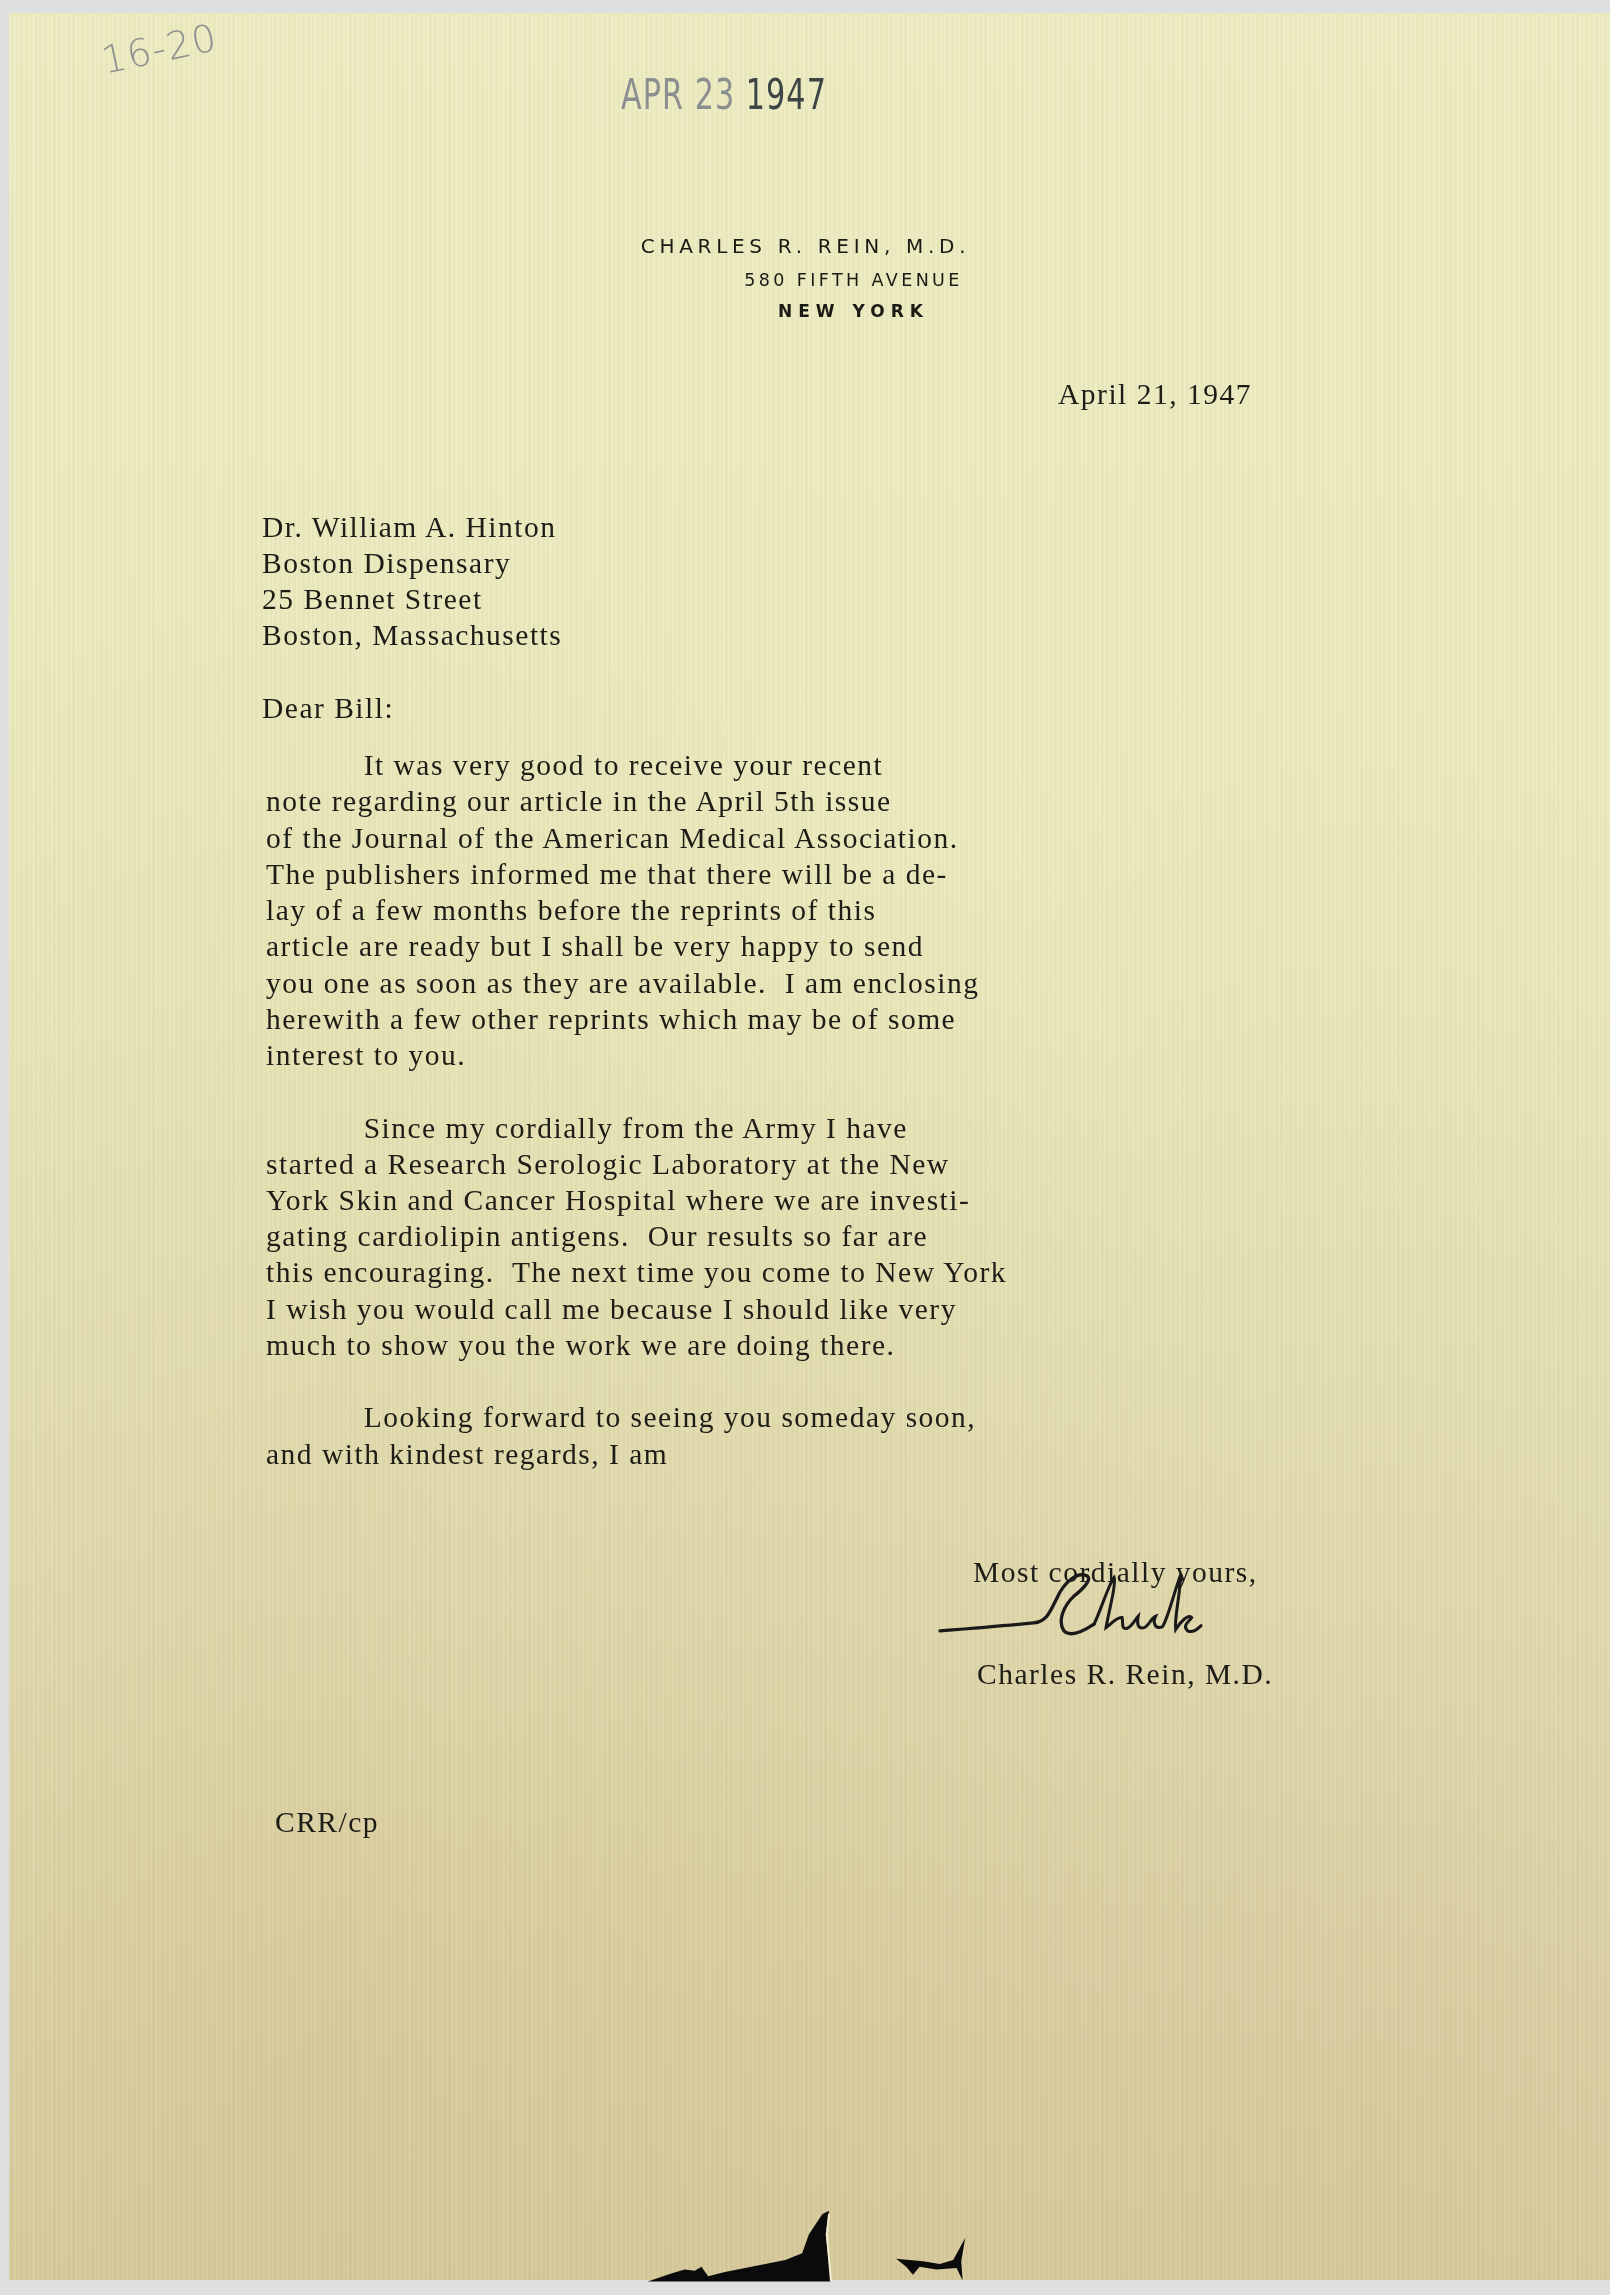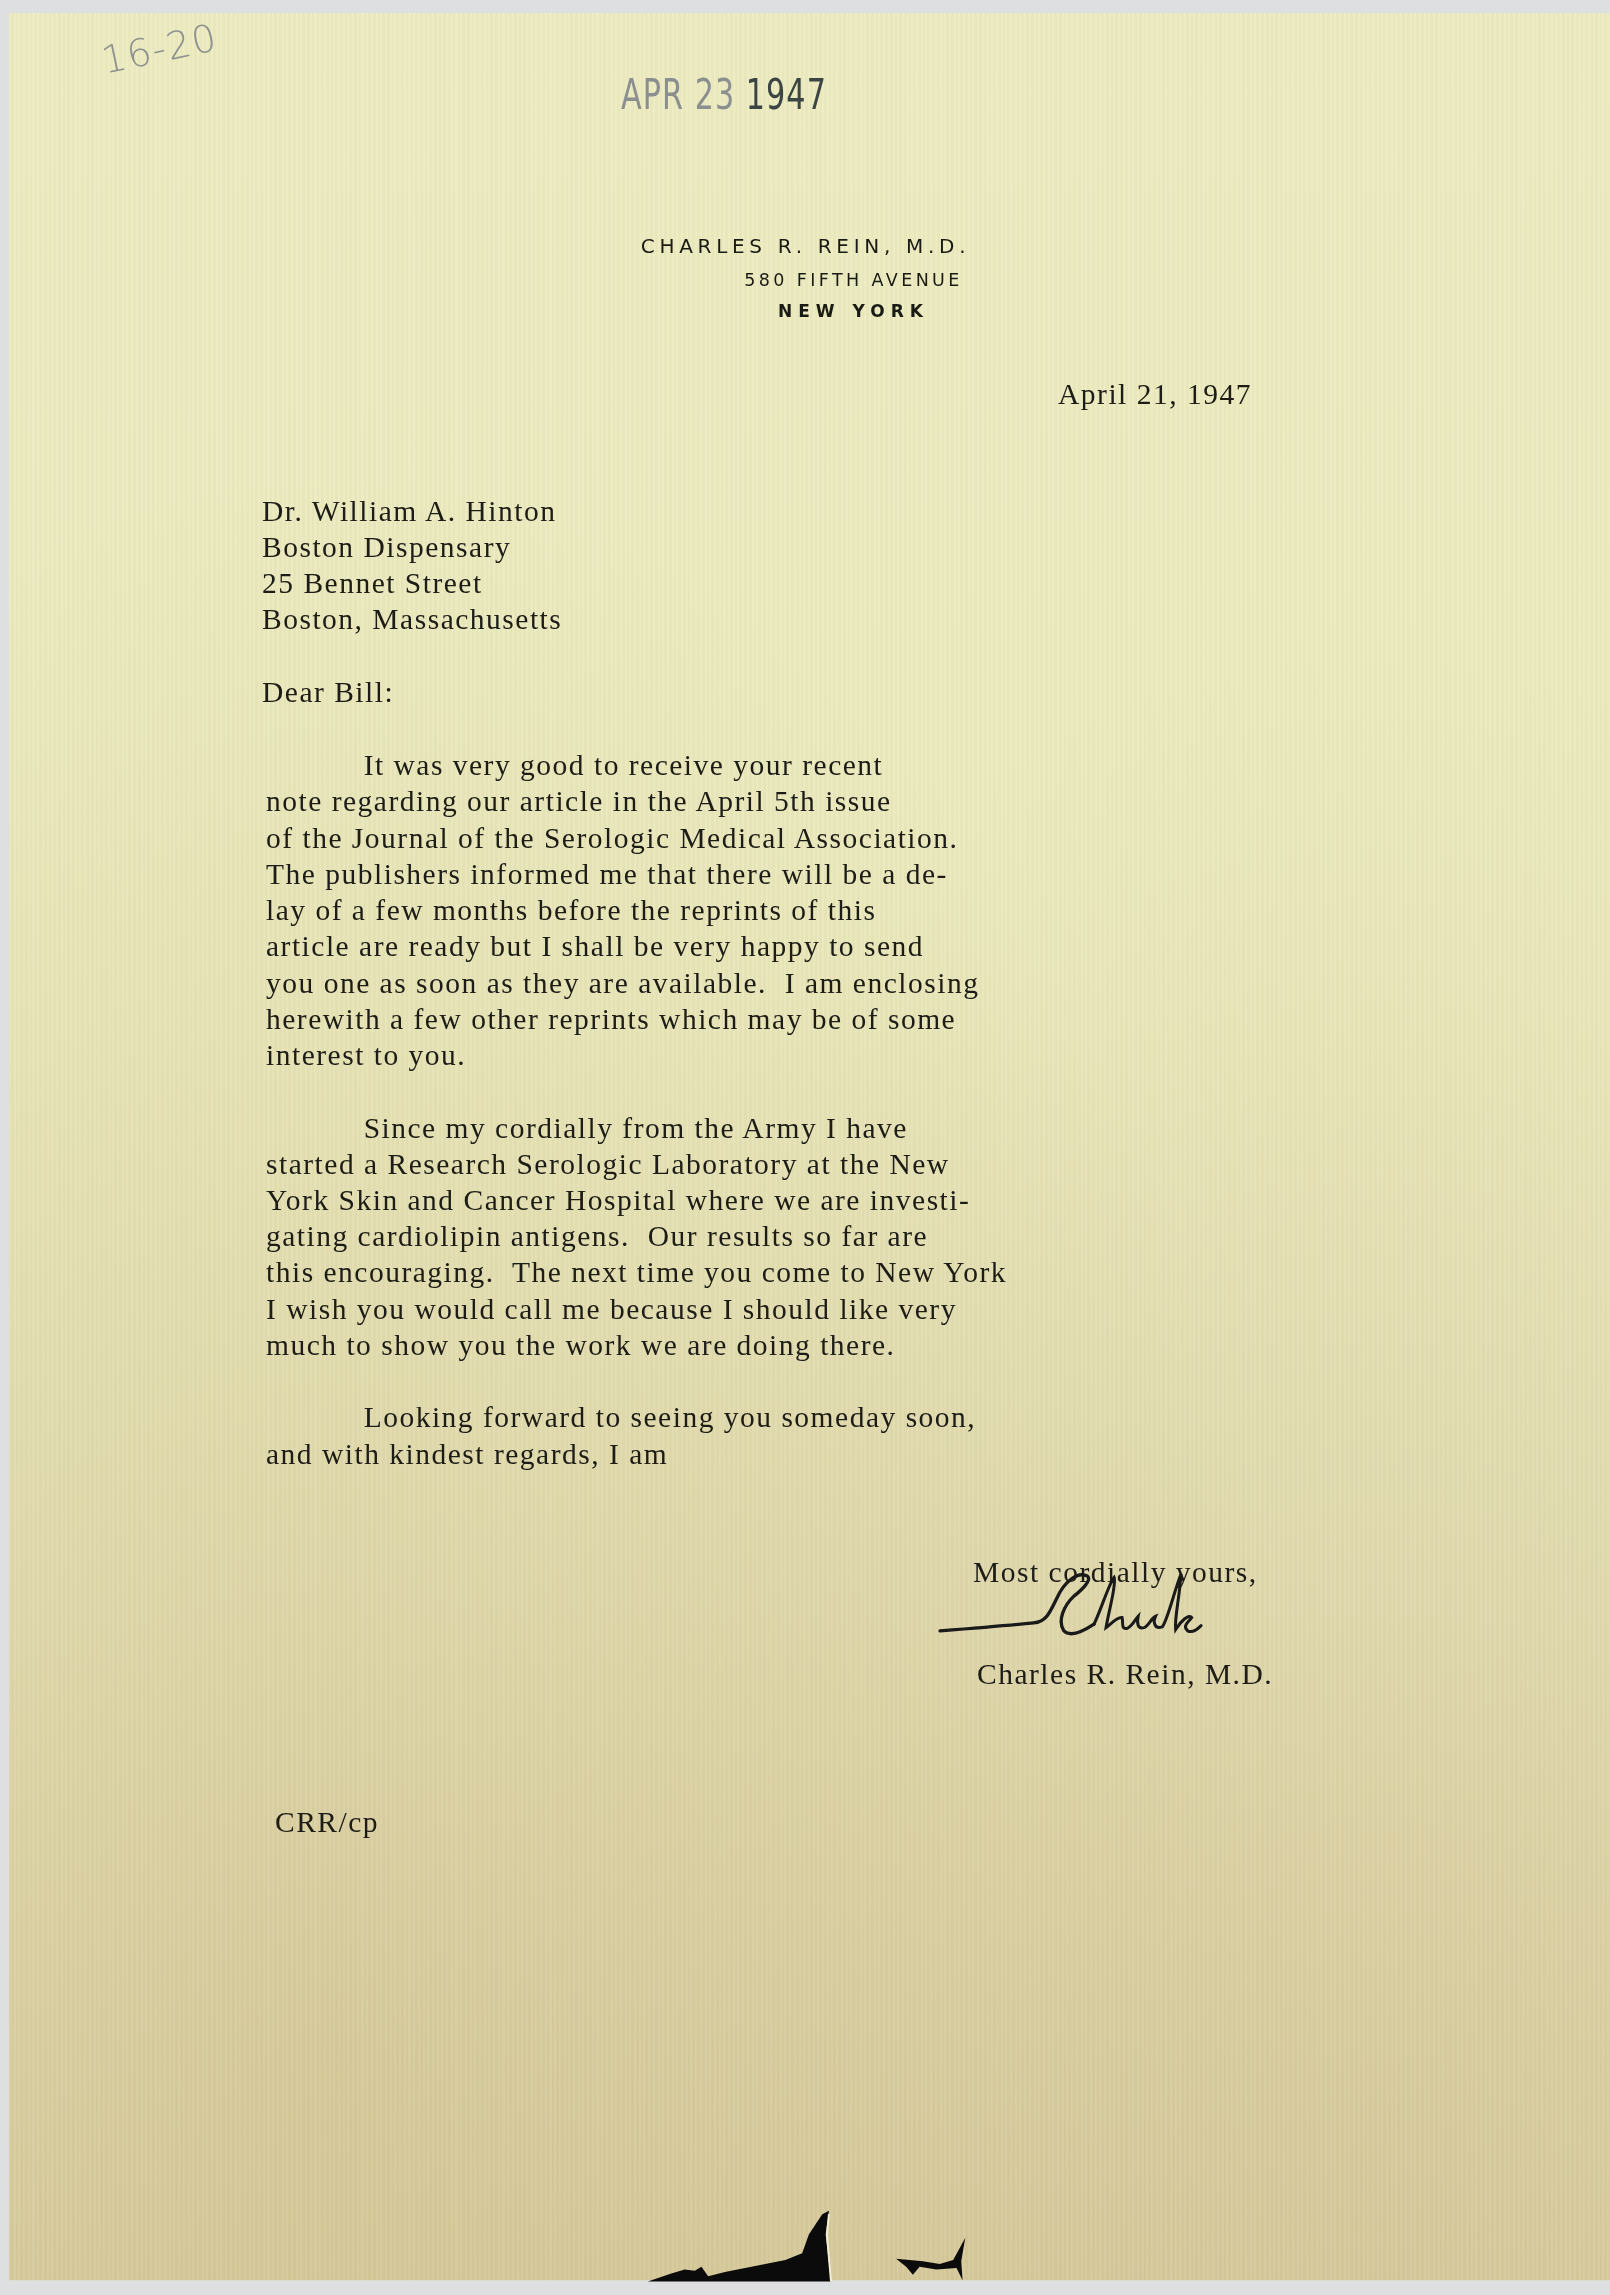--- a/index.html
+++ b/index.html
@@ -36,21 +36,21 @@
     font-family: "DejaVu Sans", sans-serif; color: #1a1a14; padding-left: 48px;
   }
   .lh1 { top: 234px; font-size: 20px; letter-spacing: 4.7px; padding-left: 0px; }
   .lh2 { top: 270px; font-size: 17.5px; letter-spacing: 3.4px; }
   .lh3 { top: 301px; font-size: 17px; letter-spacing: 6px; font-weight: bold; }
   .tw {
     position: absolute; font-family: Liberation Serif, serif;
     font-size: 29.5px; color: #1d1c16; white-space: pre; letter-spacing: 1.5px;
   }
   .date { left: 1058px; top: 378px; }
-  .addr { left: 262px; }
+  .addr { left: 262px; margin-top: 16px; }
   .body-line { left: 266px; }
   .closing { left: 973px; top: 1508px; margin-top: 48px; }
   .signame { left: 977px; top: 1658px; }
   .initials { left: 275px; top: 1806px; }
   .signature { position: absolute; left: 933px; top: 1564px; width: 322px; height: 87px; }
   .tear { position: absolute; left: 0; bottom: 0; width: 1611px; height: 101px; }
 </style>
 </head>
 <body>
 
@@ -68,21 +68,21 @@
 
 <div class="tw addr" style="top:495px">Dr. William A. Hinton</div>
 <div class="tw addr" style="top:531px">Boston Dispensary</div>
 <div class="tw addr" style="top:567px">25 Bennet Street</div>
 <div class="tw addr" style="top:603px">Boston, Massachusetts</div>
 
 <div class="tw addr" style="top:676px">Dear Bill:</div>
 
 <div class="tw body-line" style="top:749px">           It was very good to receive your recent</div>
 <div class="tw body-line" style="top:785px">note regarding our article in the April 5th issue</div>
-<div class="tw body-line" style="top:822px">of the Journal of the Serologic Medical Association.</div>
+<div class="tw body-line" style="top:822px">of the Journal of the American Medical Association.</div>
 <div class="tw body-line" style="top:858px">The publishers informed me that there will be a de-</div>
 <div class="tw body-line" style="top:894px">lay of a few months before the reprints of this</div>
 <div class="tw body-line" style="top:930px">article are ready but I shall be very happy to send</div>
 <div class="tw body-line" style="top:967px">you one as soon as they are available.  I am enclosing</div>
 <div class="tw body-line" style="top:1003px">herewith a few other reprints which may be of some</div>
 <div class="tw body-line" style="top:1039px">interest to you.</div>
 
 <div class="tw body-line" style="top:1112px">           Since my cordially from the Army I have</div>
 <div class="tw body-line" style="top:1148px">started a Research Serologic Laboratory at the New</div>
 <div class="tw body-line" style="top:1184px">York Skin and Cancer Hospital where we are investi-</div>

